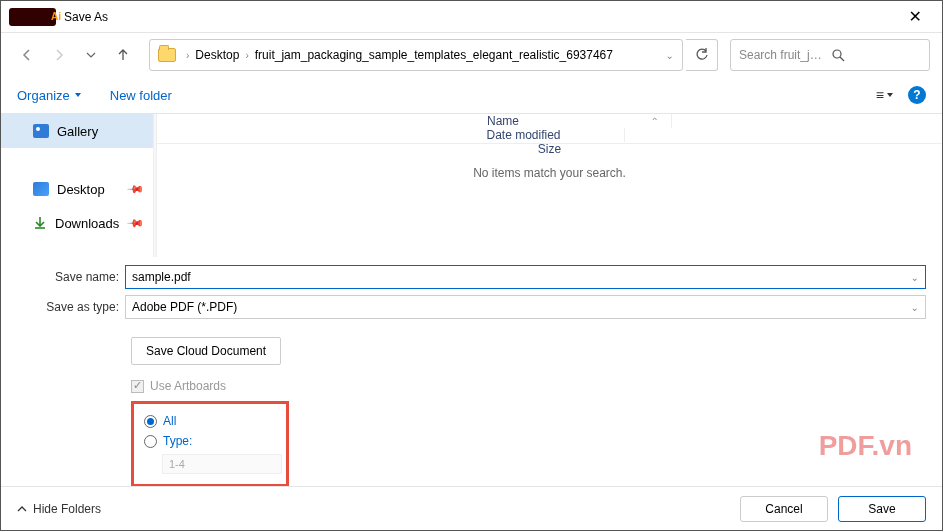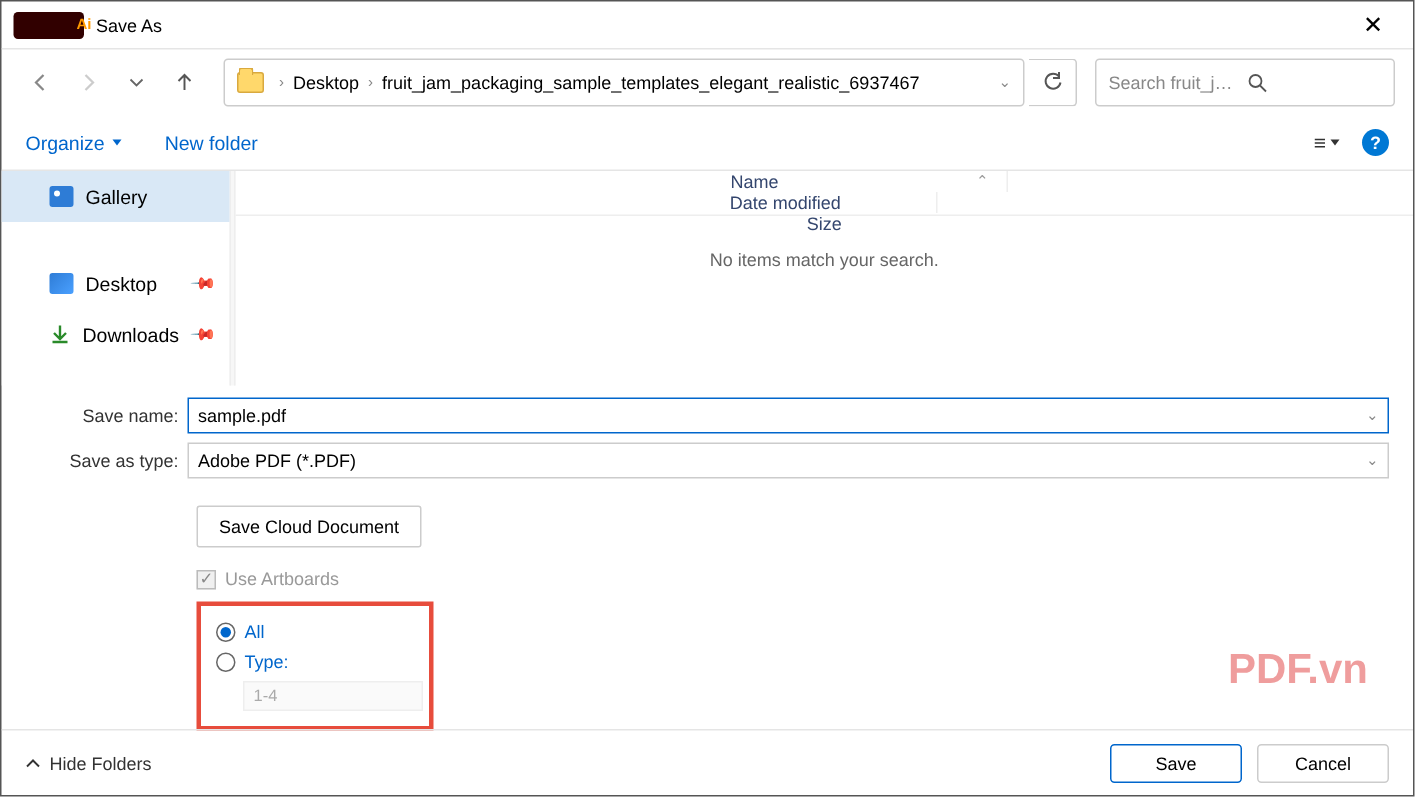--- a/index.html
+++ b/index.html
@@ -231,16 +231,16 @@
 <div class="watermark">PDF.vn</div>
 
 <div class="footer">
   <div class="hide-folders">
     <svg width="10" height="10" viewBox="0 0 10 10">
         <path d="M1 7 L5 3 L9 7" stroke="#333" stroke-width="1.3" fill="none"></path>
       </svg>
     <span>Hide Folders</span>
   </div>
   <div class="footer-btns">
+    <button class="btn">Cancel</button>
     <button class="btn primary">Save</button>
-    <button class="btn">Cancel</button>
   </div>
 </div>
 
 </body></html>

